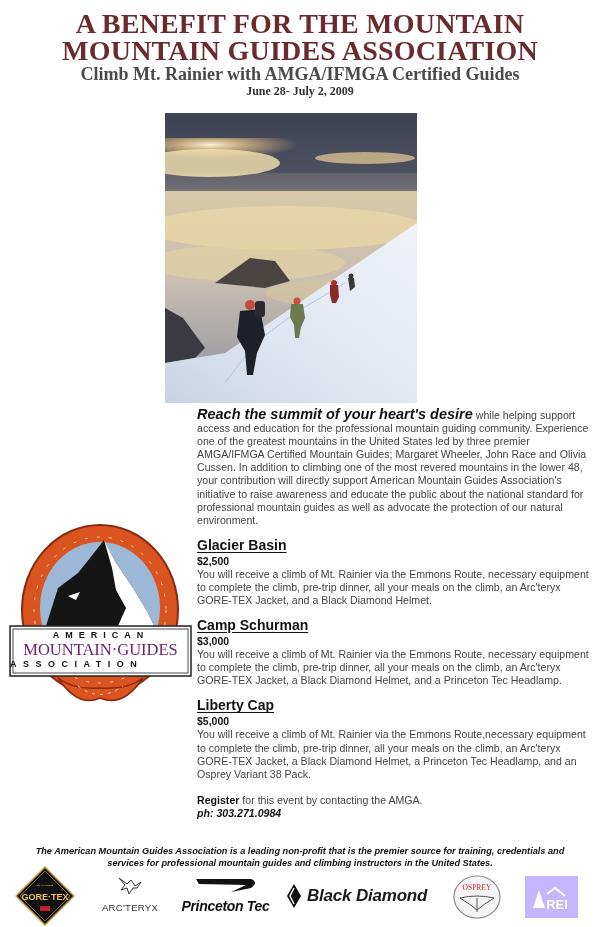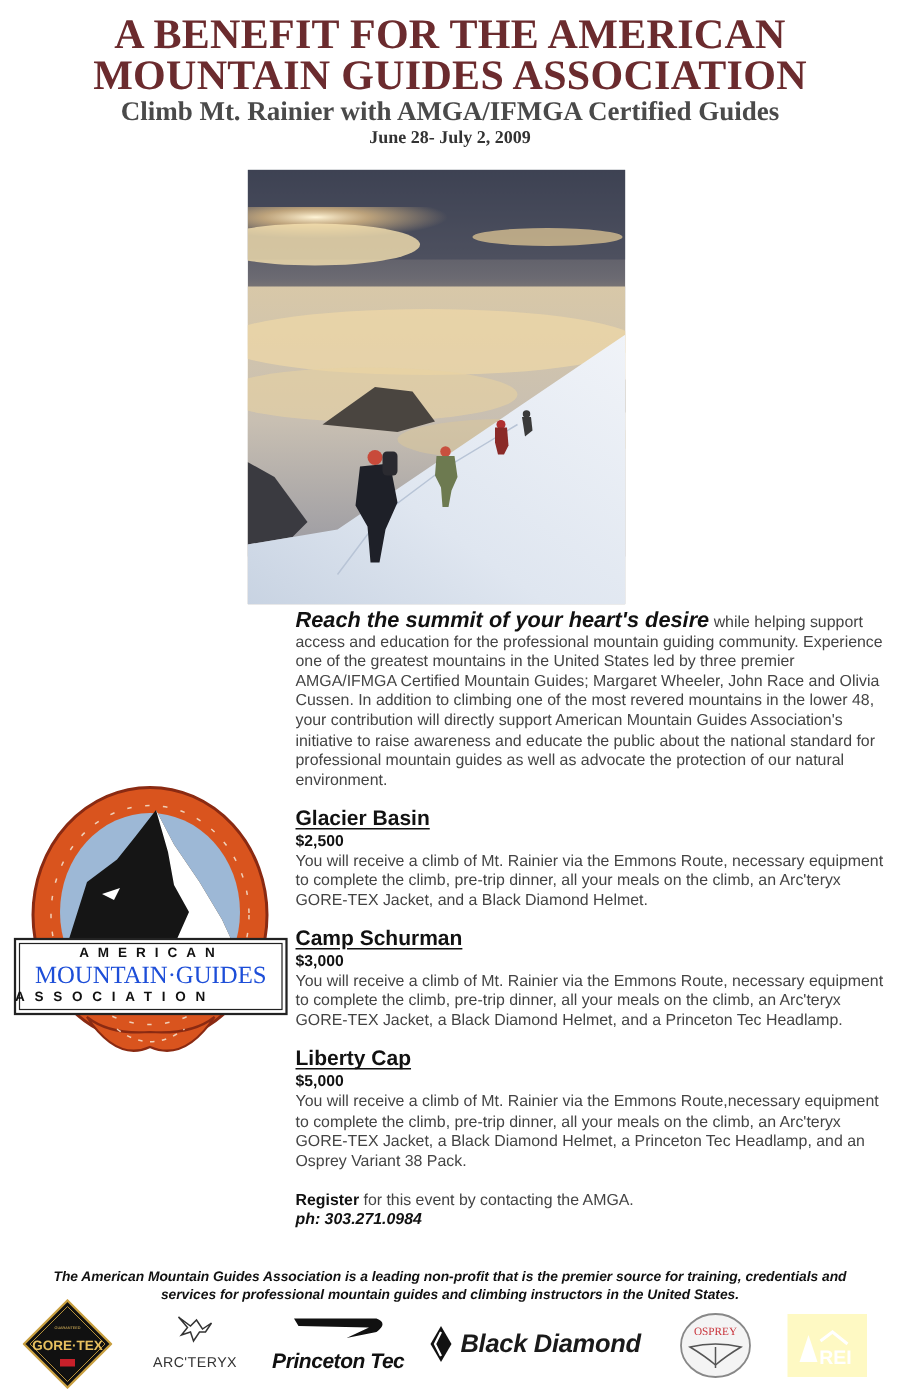--- a/index.html
+++ b/index.html
@@ -29,21 +29,21 @@
   .sponsors { position: absolute; left: 0; top: 868px; width: 600px; height: 59px; }
   .sponsor { position: absolute; }
   .bd-text { font-family: "Liberation Sans", sans-serif; font-weight: bold; font-size: 17px; color: #1a1a1a; letter-spacing: -0.2px; }
   .pt-text { font-weight: bold; font-style: italic; font-size: 14px; color: #111; letter-spacing: -0.3px; }
   .arc-text { font-size: 9.5px; color: #333; letter-spacing: 0.3px; }
 </style>
 </head>
 <body>
 
 <div class="header">
-  <div class="title">A BENEFIT FOR THE AMERICAN</div>
+  <div class="title">A BENEFIT FOR THE MOUNTAIN</div>
   <div class="title">MOUNTAIN GUIDES ASSOCIATION</div>
   <div class="subtitle">Climb Mt. Rainier with AMGA/IFMGA Certified Guides</div>
   <div class="dates">June 28- July 2, 2009</div>
 </div>
 
 <div class="photo">
   <svg width="252" height="290" viewBox="0 0 252 290">
     <defs>
       <linearGradient id="sky" x1="0" y1="0" x2="0" y2="1">
         <stop offset="0" stop-color="#3b3f4e"></stop>
@@ -110,21 +110,21 @@
     <ellipse cx="92" cy="90" rx="60" ry="66" fill="#9db8d6"></ellipse>
     <path d="M38 108 L50 70 L70 55 L82 40 L96 22 L108 45 L125 70 L140 95 L146 108 Z" fill="#151515"></path>
     <path d="M96 22 L108 45 L125 70 L140 95 L146 108 L110 108 L118 90 L108 72 L104 50 Z" fill="#ffffff"></path>
     <path d="M60 78 L72 74 L68 82 Z" fill="#ffffff"></path>
     <rect x="2" y="108" width="181" height="50" fill="#ffffff" stroke="#222" stroke-width="1.5"></rect>
     <rect x="5" y="111" width="175" height="44" fill="none" stroke="#222" stroke-width="0.8"></rect>
     <path d="M50 160 Q70 190 92 180 Q115 190 135 160 Q120 172 92 170 Q65 172 50 160 Z" fill="#d9541e" stroke="#8a2a12" stroke-width="1.5"></path>
     <path d="M70 168 Q92 185 115 168" stroke="#f0d0b8" stroke-width="1" fill="none" stroke-dasharray="3 5"></path>
   </svg>
   <div style="position:absolute; left:2px; top:112px; width:182px; text-align:center; font-family:'Liberation Sans',sans-serif; font-weight:bold; font-size:9px; letter-spacing:6px; color:#111;">AMERICAN</div>
-  <div style="position:absolute; left:2px; top:122px; width:181px; text-align:center; font-family:'Liberation Serif',serif; font-size:16.5px; letter-spacing:0px; color:#1d4ed8;">MOUNTAIN·GUIDES</div>
+  <div style="position:absolute; left:2px; top:122px; width:181px; text-align:center; font-family:'Liberation Serif',serif; font-size:16.5px; letter-spacing:0px; color:#701a75;">MOUNTAIN·GUIDES</div>
   <div style="position:absolute; left:2px; top:141px; width:181px; font-family:'Liberation Sans',sans-serif; font-weight:bold; font-size:9px; letter-spacing:6.5px; color:#111;">ASSOCIATION</div>
 </div>
 
 <div class="content">
   <p><span class="intro-lead">Reach the summit of your heart's desire</span><span> while helping support access and education for the professional mountain guiding community. Experience one of the greatest mountains in the United States led by three premier AMGA/IFMGA Certified Mountain Guides; Margaret Wheeler, John Race and Olivia Cussen.  In addition to climbing one of the most revered mountains in the lower 48, your contribution will directly support American Mountain Guides Association's initiative to raise awareness and educate the public about the national standard for professional mountain guides as well as advocate the protection of our natural environment.</span></p>
 
   <div class="package">
     <div class="package-name">Glacier Basin</div>
     <div class="package-price">$2,500</div>
     <div>You will receive a climb of Mt. Rainier via the Emmons Route, necessary equipment to complete the climb, pre-trip dinner, all your meals on the climb, an Arc'teryx GORE-TEX Jacket, and a Black Diamond Helmet.</div>
@@ -189,20 +189,20 @@
 
   <div class="sponsor" style="left:452px; top:6px; width:50px; height:46px;">
     <svg width="50" height="46" viewBox="0 0 50 46">
       <ellipse cx="25" cy="23" rx="23" ry="21" fill="#f4f4f4" stroke="#888" stroke-width="1.2"></ellipse>
       <text x="25" y="16" text-anchor="middle" font-family="Liberation Serif, serif" font-size="7.5" fill="#c8323a">OSPREY</text>
       <path d="M8 24 Q25 20 42 24 Q32 30 25 36 Q18 30 8 24 Z" fill="none" stroke="#555" stroke-width="1"></path>
       <path d="M25 24 L25 38" stroke="#555" stroke-width="1"></path>
     </svg>
   </div>
 
-  <div class="sponsor" style="left:525px; top:8px; width:53px; height:42px; background:#fef9c3;">
+  <div class="sponsor" style="left:525px; top:8px; width:53px; height:42px; background:#c4b5fd;">
     <svg width="53" height="42" viewBox="0 0 53 42">
       <path d="M8 32 L14 14 L20 32 Z" fill="#fff"></path>
       <path d="M22 18 L30 12 L40 20" stroke="#fff" stroke-width="2" fill="none"></path>
       <text x="32" y="33" text-anchor="middle" font-family="Liberation Sans, sans-serif" font-weight="bold" font-size="13" fill="#fff">REI</text>
     </svg>
   </div>
 </div>
 
 </body></html>

